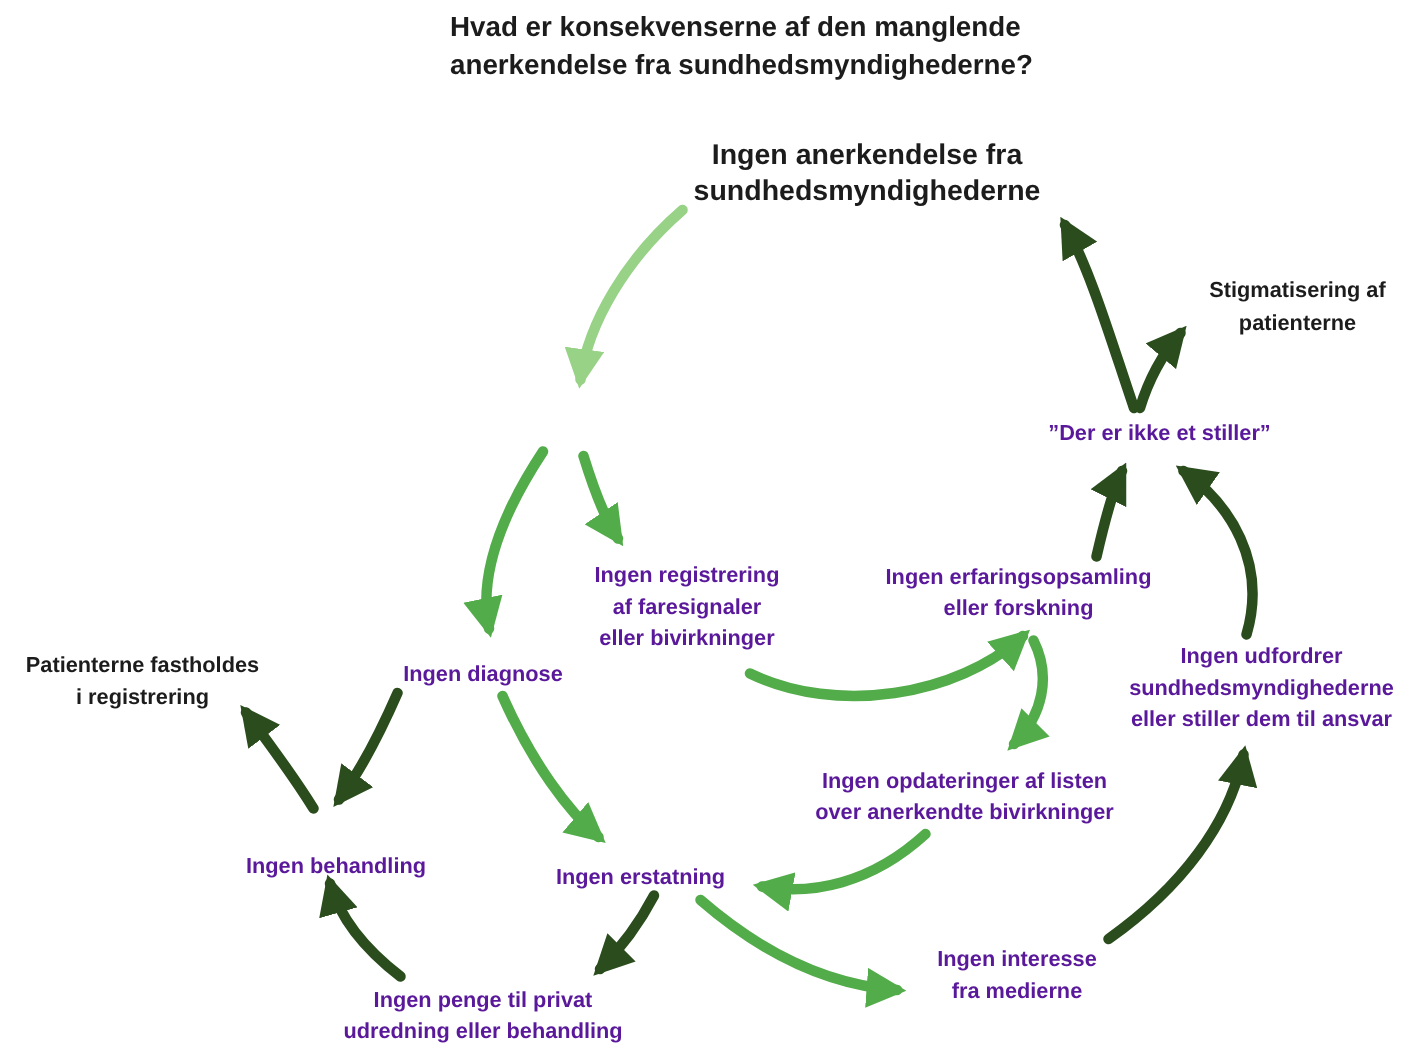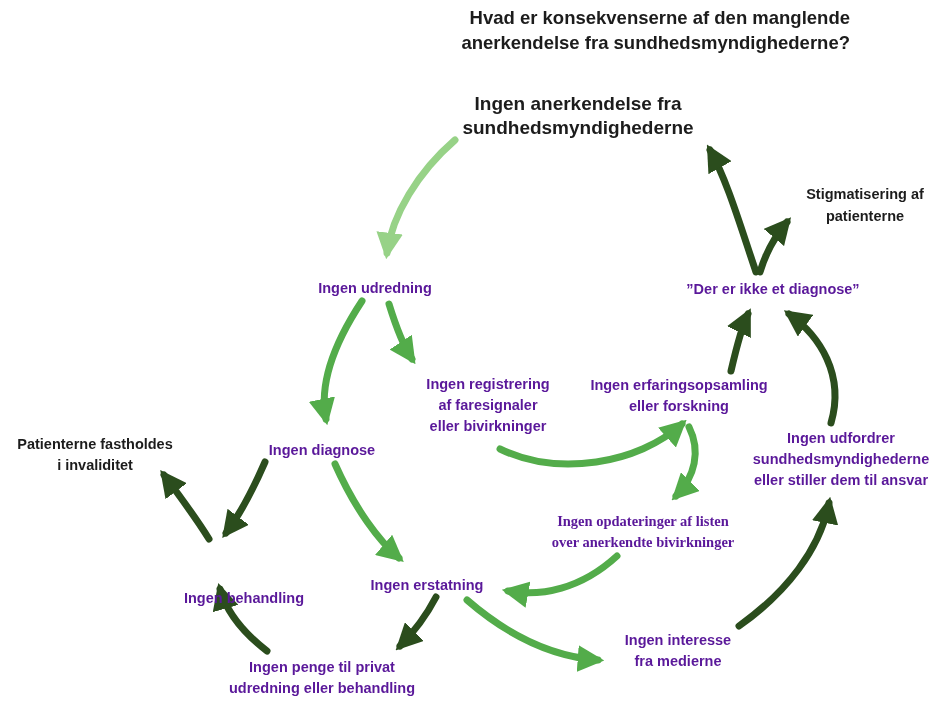--- a/index.html
+++ b/index.html
@@ -21,21 +21,21 @@
     width: 945px; height: 703px;
   }
   #arrows path.edge {
     fill: none;
     stroke-width: 7;
     stroke-linecap: round;
   }
   .diagram-title {
     position: absolute;
     left: 300px; top: 5px; width: 550px;
-    text-align: right;
+    text-align: left;
     font-size: 18.5px;
     font-weight: 700;
     line-height: 25px;
     color: var(--text-black, #1c1c1c);
     white-space: pre-line;
   }
   .node {
     position: absolute;
     text-align: center;
     font-size: 14.5px;
@@ -82,35 +82,34 @@
     <path class="edge" d="M 739 626 C 787 592, 820 549, 829 503" stroke="#2b4d1d" marker-end="url(#mk-dark)"></path>
   </svg>
 
   <div class="diagram-title">Hvad er konsekvenserne af den manglende
 anerkendelse fra sundhedsmyndighederne?</div>
 
   <div class="node node-black" style="left:428px; top:92px;  width:300px; font-size:19px; line-height:24px;">Ingen anerkendelse fra
 sundhedsmyndighederne</div>
   <div class="node node-black" style="left:775px; top:183px; width:180px; line-height:22px;">Stigmatisering af
 patienterne</div>
-  <div class="node node-purple" style="left:295px; top:278px; width:160px;">Ingen udredning</div>
-  <div class="node node-purple" style="left:663px; top:279px; width:220px;">”Der er ikke et diagnose”</div>
-  <div class="node node-purple" style="left:408px; top:374px; width:160px;">Ingen registrering
+  <div class="node node-purple" style="left:663px; top:279px; width:220px;">”Der er ikke et stiller”</div>
+  <div class="node node-purple" style="left:378px; top:374px; width:160px;">Ingen registrering
 af faresignaler
 eller bivirkninger</div>
   <div class="node node-purple" style="left:569px; top:375px; width:220px;text-align:center;">Ingen erfaringsopsamling
 eller forskning</div>
   <div class="node node-purple" style="left:242px; top:440px; width:160px;">Ingen diagnose</div>
   <div class="node node-purple" style="left:731px; top:428px; width:220px;">Ingen udfordrer
 sundhedsmyndighederne
 eller stiller dem til ansvar</div>
   <div class="node node-black" style="left:0px;   top:434px; width:190px;">Patienterne fastholdes
-i invaliditet</div>
-  <div class="node node-purple" style="left:518px; top:511px; width:250px;font-family:Liberation Serif, serif;">Ingen opdateringer af listen
+i registrering</div>
+  <div class="node node-purple" style="left:518px; top:511px; width:250px;">Ingen opdateringer af listen
 over anerkendte bivirkninger</div>
-  <div class="node node-purple" style="left:144px; top:588px; width:160px;text-align:right;">Ingen behandling</div>
+  <div class="node node-purple" style="left:144px; top:568px; width:160px;">Ingen behandling</div>
   <div class="node node-purple" style="left:352px; top:575px; width:150px;">Ingen erstatning</div>
   <div class="node node-purple" style="left:608px; top:630px; width:140px;">Ingen interesse
 fra medierne</div>
   <div class="node node-purple" style="left:212px; top:657px; width:220px;">Ingen penge til privat
 udredning eller behandling</div>
 
 </div>
 
 </body></html>

